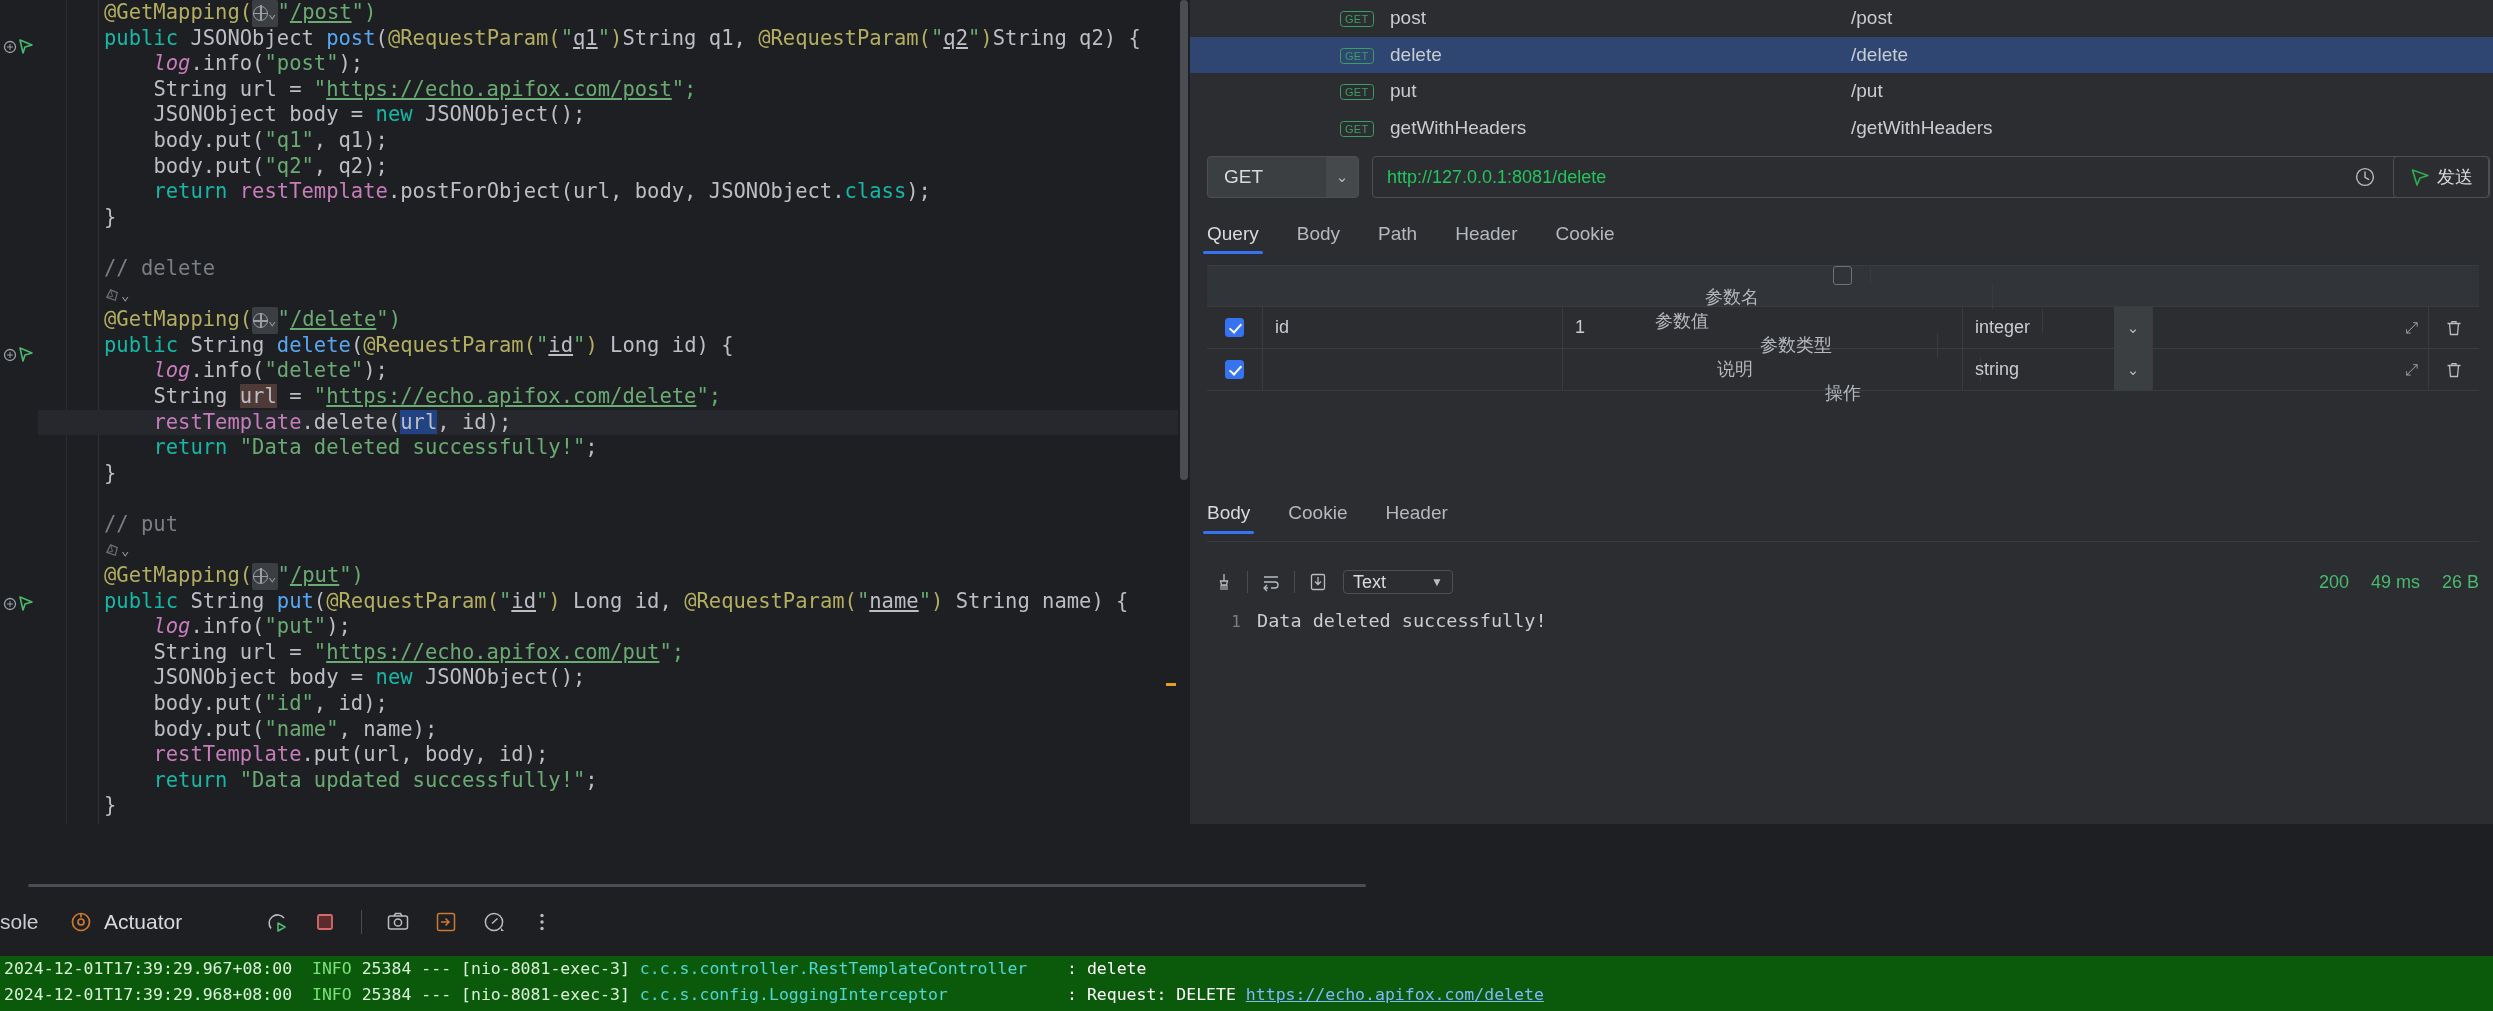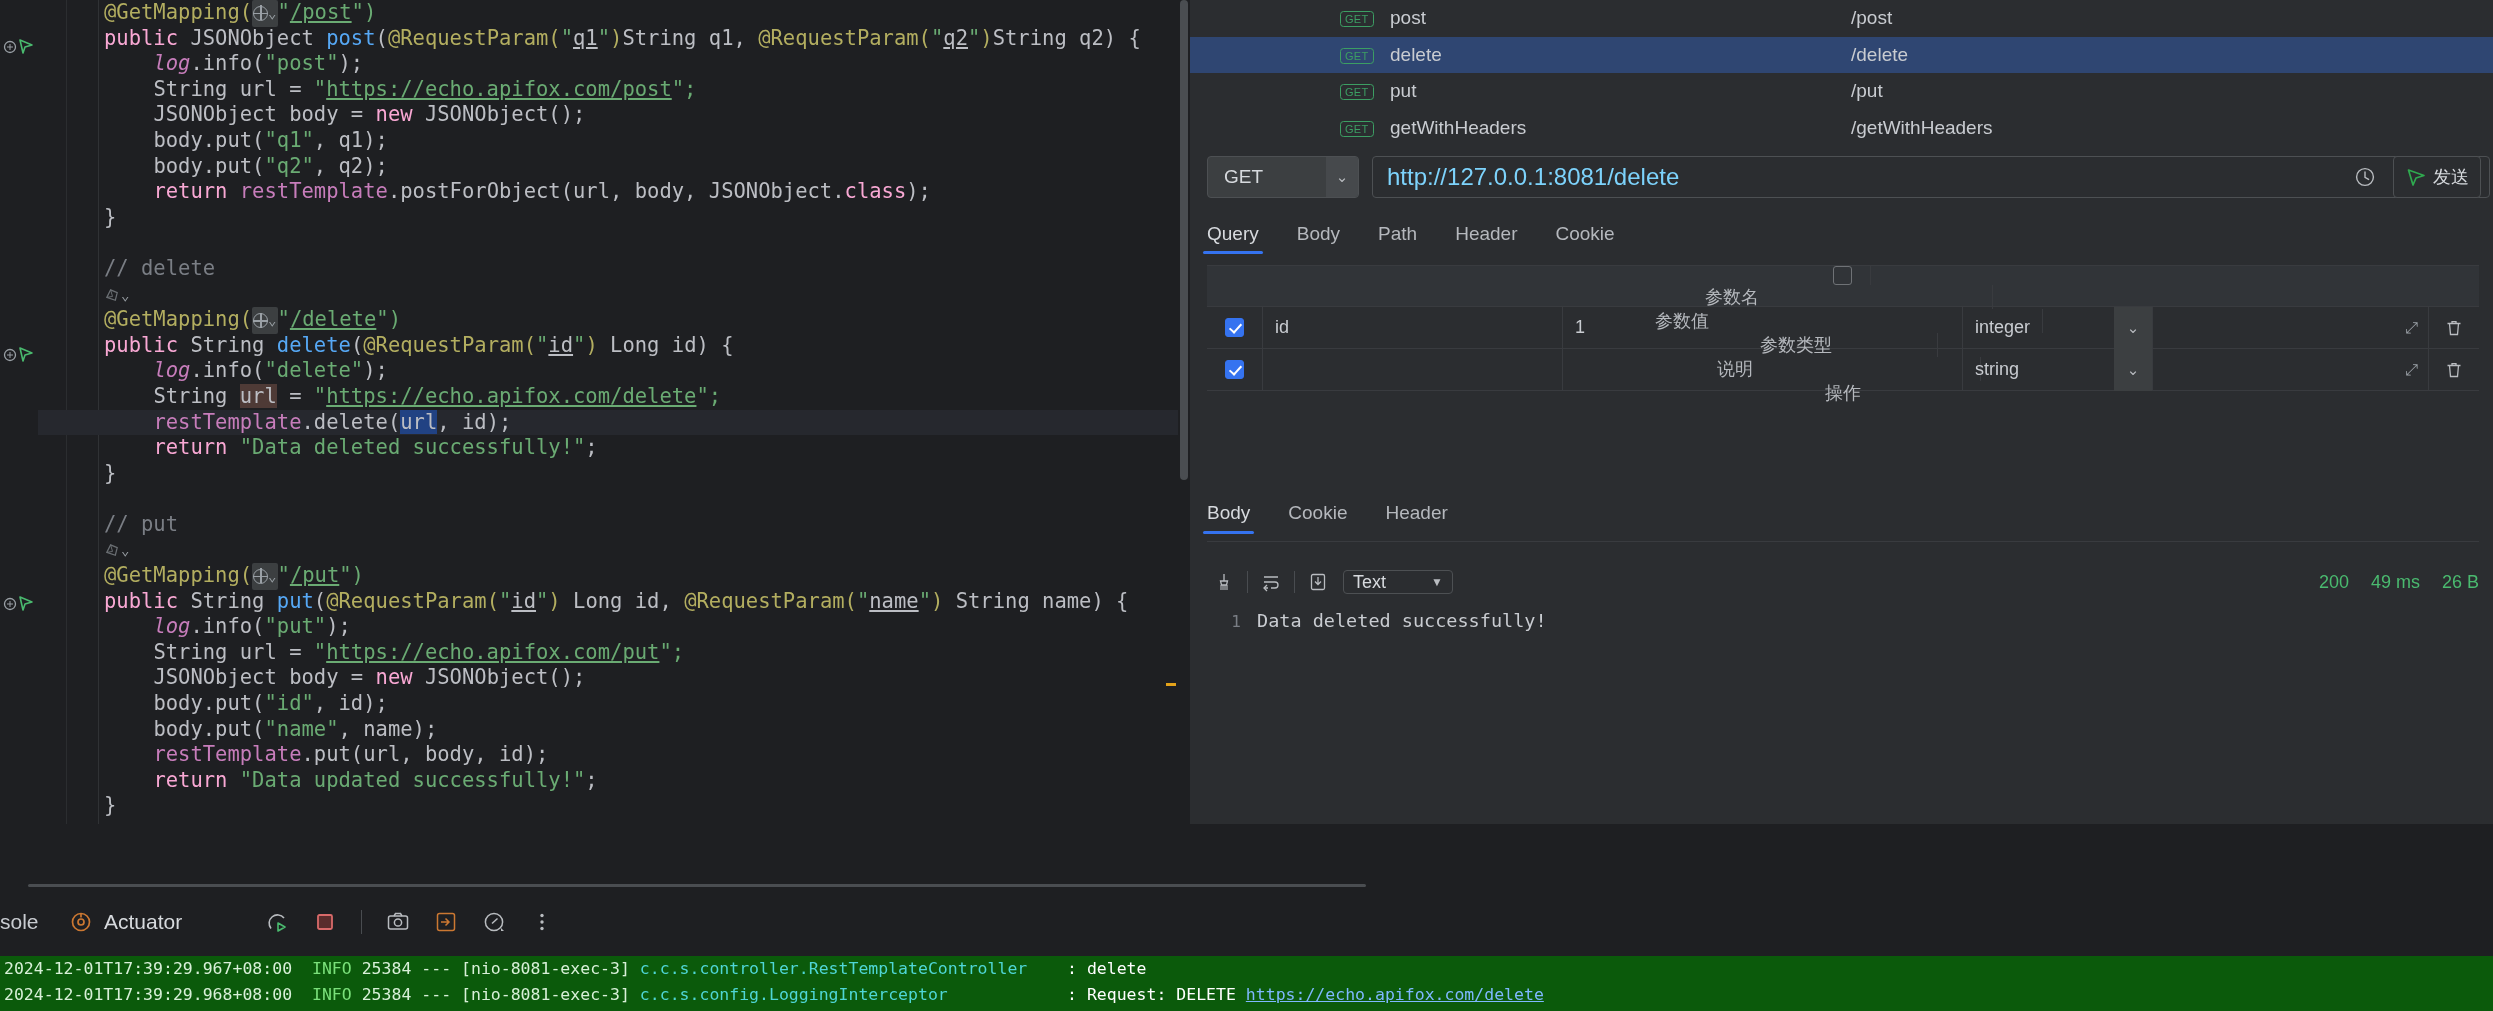--- a/index.html
+++ b/index.html
@@ -13,21 +13,21 @@
   .gutter{position:absolute;left:0;top:0;width:38px;height:100%;background:#1e1f22;}
   .gutter-icons{position:absolute;left:2px;width:34px;height:20px;}
   .vline{position:absolute;left:98px;top:0;width:1px;height:100%;background:#303235;}
   .vline2{position:absolute;left:66px;top:0;width:1px;height:100%;background:#2b2d30;}
 
   .code{position:absolute;left:38px;top:0;width:1152px;font-family:"DejaVu Sans Mono","Liberation Mono",monospace;
         font-size:20.5px;line-height:25.6px;white-space:pre;}
   .ln{position:relative;height:25.6px;padding-left:66px;color:#bcbec4;}
   .ln.hl{background:#26282e;}
 
-  .kw{color:#f9a8d4;text-align:right;} .ann{color:#b3ae60;} .str{color:#6aab73;}
+  .kw{color:#14b8a6;text-align:right;} .ann{color:#b3ae60;} .str{color:#6aab73;}
   .cmt{color:#7a7e85;} .fn{color:#56a8f5;} .fld{color:#c77dbb;}
   .cls{color:#bcbec4;} .pun{color:#bcbec4;}
   .lnk{color:#6aab73;text-decoration:underline;}
   .pidu{color:#bcbec4;text-decoration:underline;}
   .ital{color:#c77dbb;font-style:italic;}
   .sel{background:#214283;color:#bcbec4;}
   .idhl{background:#4e3a36;}
 
   .globe{display:inline-block;width:15px;height:15px;border:1.6px solid #9aa0a6;border-radius:50%;
          position:relative;vertical-align:-2px;}
@@ -56,23 +56,23 @@
   .epPath{position:absolute;left:661px;color:#c9ccd1;font-size:19px;}
 
   .urlbar{position:absolute;left:0;top:156px;width:1303px;height:50px;}
   .method{position:absolute;left:17px;top:0;width:152px;height:42px;background:#3c3f41;border:1px solid #4d5053;
           border-radius:4px;display:flex;align-items:center;}
   .method span{margin-left:16px;color:#d7dade;font-size:19px;}
   .method .mchev{position:absolute;right:0;top:0;width:32px;height:40px;background:#46494c;border-radius:0 3px 3px 0;
           display:flex;align-items:center;justify-content:center;color:#b9bcc0;font-size:15px;}
   .urlinput{position:absolute;left:182px;top:0;width:1118px;height:42px;background:#2b2d30;border:1px solid #4d5053;
           border-radius:4px;display:flex;align-items:center;}
-  .urlinput span{margin-left:14px;color:#7dd3fc;font-size:24px;}
+  .urlinput span{margin-left:14px;color:#22c55e;font-size:18px;}
   .clockbtn{position:absolute;left:1155px;top:0;width:40px;height:42px;display:flex;align-items:center;justify-content:center;}
-  .sendbtn{position:absolute;left:1203px;top:0;width:88px;height:42px;border:1px solid #4d5053;border-radius:4px;
+  .sendbtn{position:absolute;left:1203px;top:0;width:96px;height:42px;border:1px solid #4d5053;border-radius:4px;
           display:flex;align-items:center;justify-content:center;gap:6px;background:#2b2d30;}
   .sendbtn .slab{color:#d7dade;font-size:18px;}
 
   .reqtabs{position:absolute;left:0;top:215px;width:1303px;height:46px;display:flex;align-items:center;padding-left:17px;}
   .reqtabs .t{color:#b5b8bd;font-size:19px;margin-right:38px;position:relative;padding-bottom:9px;}
   .reqtabs .t.on{color:#d7dade;}
   .reqtabs .t.on:after{content:"";position:absolute;left:-4px;right:-4px;bottom:0;height:3px;background:#3573f0;border-radius:2px;}
 
   .ptable{position:absolute;left:17px;top:265px;width:1272px;}
   .prow{display:flex;height:42px;border-bottom:1px solid #393b3f;align-items:center;}

